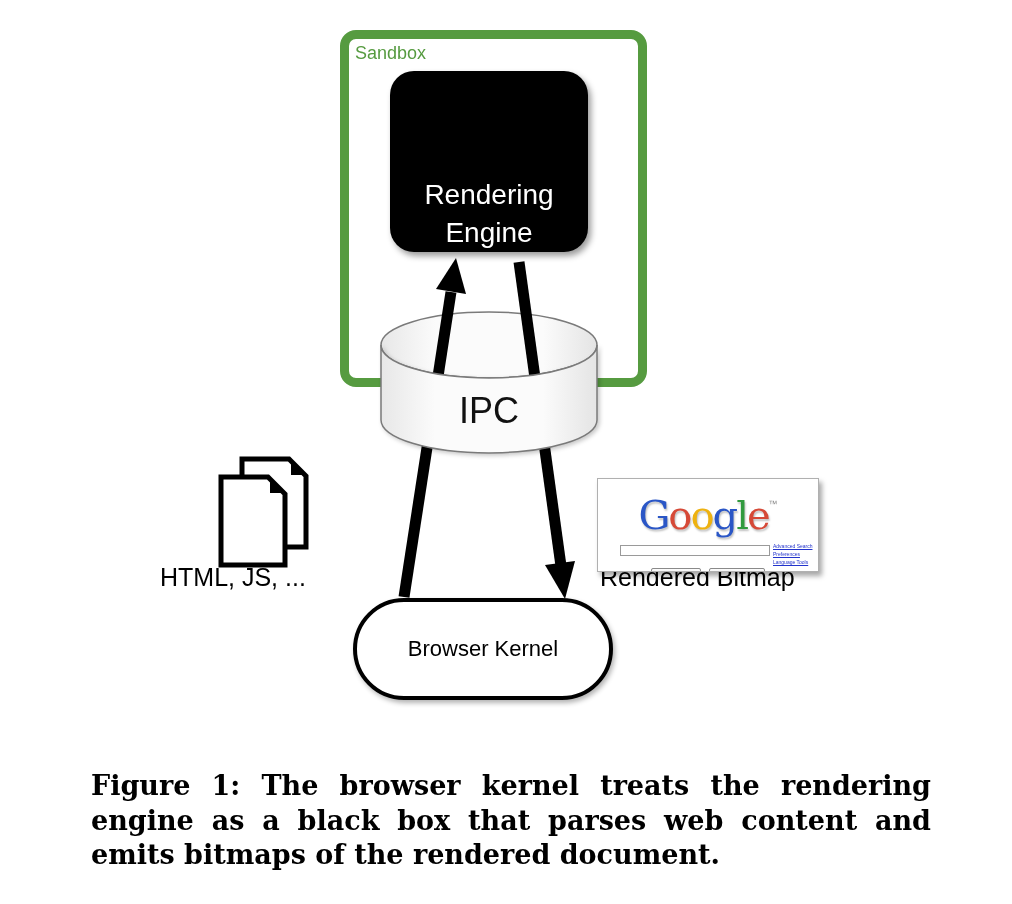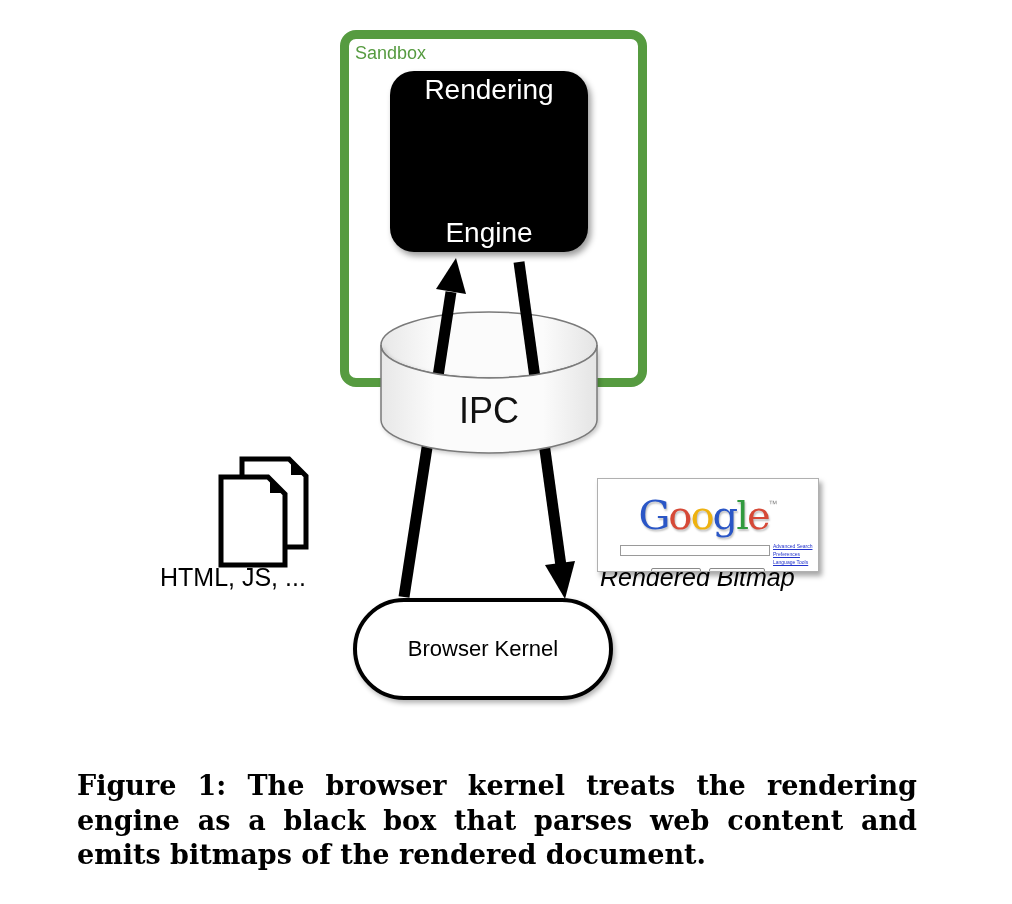--- a/index.html
+++ b/index.html
@@ -37,21 +37,21 @@
 
   
   .re-box {
     position: absolute;
     left: 390px; top: 71px;
     width: 198px; height: 181px;
     background: var(--diagram-black);
     border-radius: 24px;
     box-shadow: 3px 4px 6px rgba(0,0,0,0.40);
     display: flex; flex-direction: column;
-    align-items: center; justify-content: space-between;
+    align-items: center; justify-content: flex-end;
     z-index: 2;
   }
   .re-box .re-line {
     color: #ffffff;
     font-size: 28px;
     line-height: 38px;
   }
 
   
   .kernel {
@@ -95,21 +95,21 @@
 
   
   .side-label {
     position: absolute;
     font-size: 25px;
     color: #000;
     text-align: left;
     z-index: 2;
   }
   .html-label { left: 160px; top: 563px; width: 205px; }
-  .bitmap-label { left: 600px; top: 563px; width: 220px; font-style: italic; }
+  .bitmap-label { left: 600px; top: 563px; width: 220px; }
 
   
   .gcard {
     position: absolute;
     left: 597px; top: 462px;
     width: 222px; height: 94px;
     background: #ffffff;
     border: 1px solid #b0b0b0;
     box-shadow: 3px 4px 5px rgba(0,0,0,0.35);
     z-index: 2;
@@ -159,21 +159,21 @@
     width: 42px;
     font-size: 5px;
     line-height: 8px;
     color: var(--link-blue);
   }
   .glinks div { text-decoration: underline; white-space: nowrap; }
 
   
   .caption {
     position: absolute;
-    left: 77px; top: 769px;
+    left: 91px; top: 769px;
     width: 840px;
     font-family: "DejaVu Serif", serif;
     font-weight: bold;
     font-size: 27px;
     line-height: 34.5px;
     color: #000;
     z-index: 2;
   }
   .cap-line.just { text-align: justify; text-align-last: justify; }
 </style>

